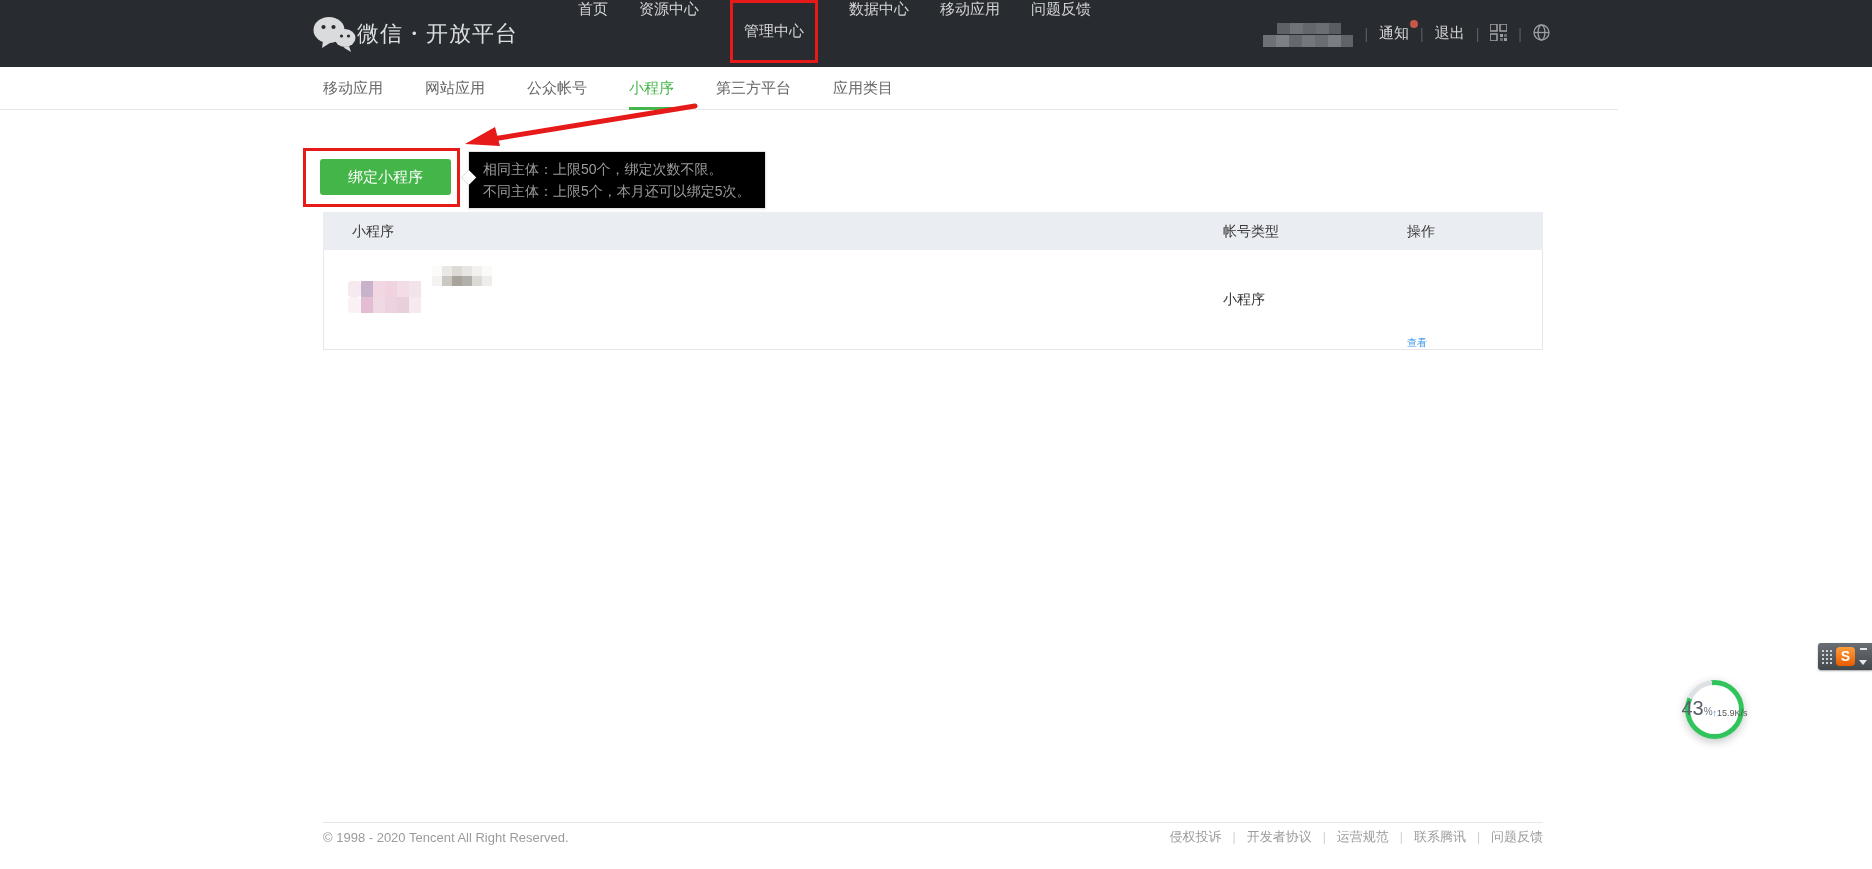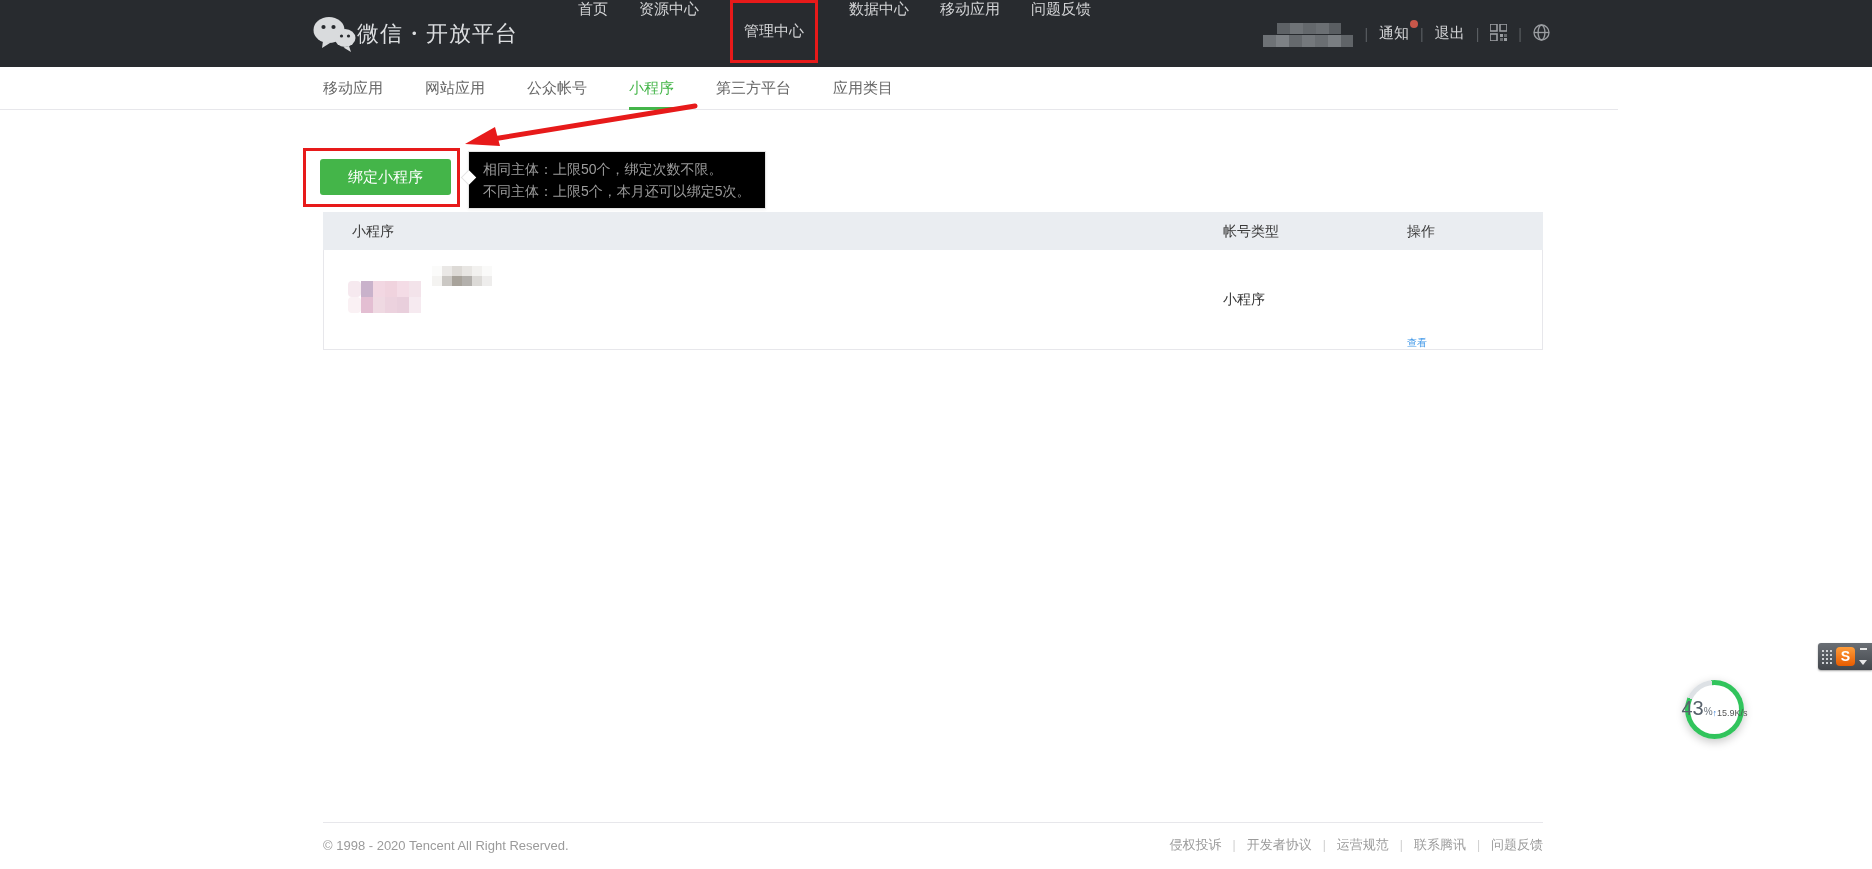--- a/index.html
+++ b/index.html
@@ -40,21 +40,21 @@
   .thead { position:relative; height:38px; background:#eaedf1; }
   .thead span { position:absolute; top:0; line-height:38px; font-size:14px; color:#3a3a3a; }
   .th-1 { left:29px; } .th-2 { left:900px; } .th-3 { left:1084px; }
   .trow { position:relative; height:100px; background:#fff; border:1px solid #e7e7eb; border-top:none; }
   .trow .cell-type { position:absolute; left:899px; top:0; line-height:98px; font-size:14px; color:#353535; }
   .trow .cell-action { position:absolute; left:1083px; top:42px; font-size:10px; color:#459ae9; cursor:pointer;margin-top:44px; }
   .avatar-mosaic { position:absolute; left:24px; top:31px; }
   .name-mosaic { position:absolute; left:108px; top:16px; }
 
   
-  .footer { position:absolute; left:323px; top:822px; width:1220px; border-top:1px solid #e7e7eb; padding-top:13px; display:flex; justify-content:space-between; align-items:center; }
+  .footer { position:absolute; left:323px; top:822px; width:1220px; border-top:1px solid #e7e7eb; padding-top:5px; display:flex; justify-content:space-between; align-items:center; }
   .copyright { font-size:13px; color:#9b9b9b; }
   .footer-links { display:flex; align-items:center; }
   .footer-link { font-size:13px; color:#9b9b9b; cursor:pointer; white-space:nowrap; }
   .flink-sep { color:#cfcfcf; font-size:12px; margin:0 11px; }
 
   
   .ime-bar { position:absolute; left:1818px; top:643px; width:54px; height:27px; background:linear-gradient(#6a6f75,#43474c); border-radius:3px 0 0 3px; display:flex; align-items:center; box-shadow:0 1px 2px rgba(0,0,0,.35); }
   .drag-dots { width:13px; height:15px; margin-left:3px;
     background-image:radial-gradient(#cfd2d5 1px, transparent 1.2px);
     background-size:4px 4px; }

